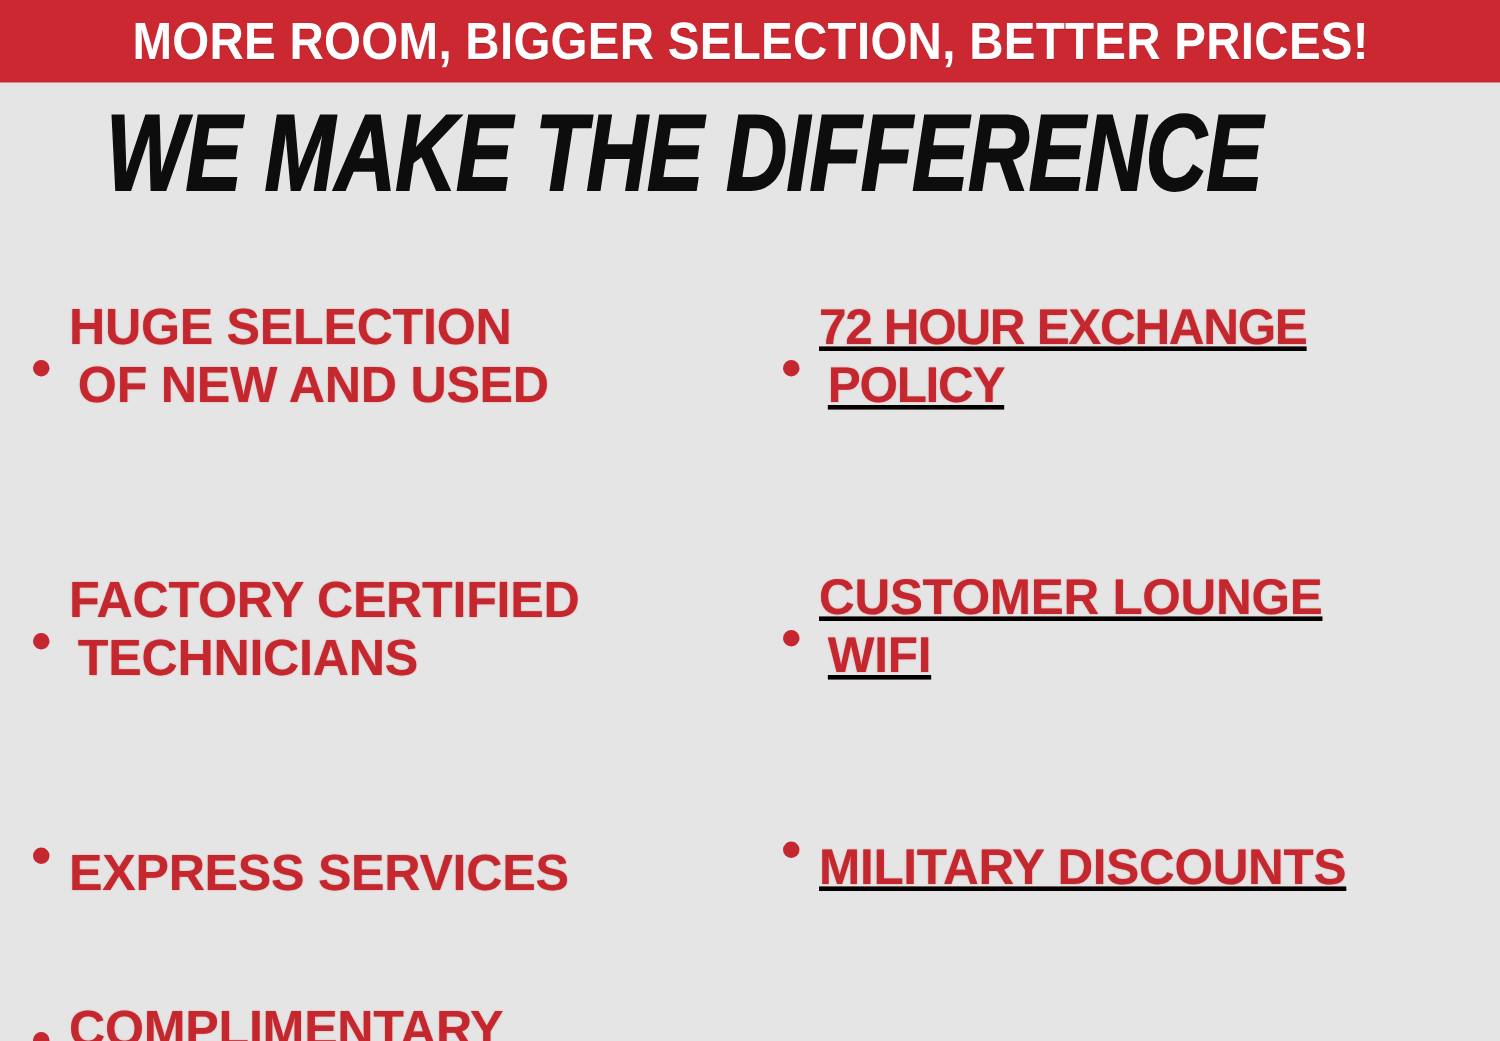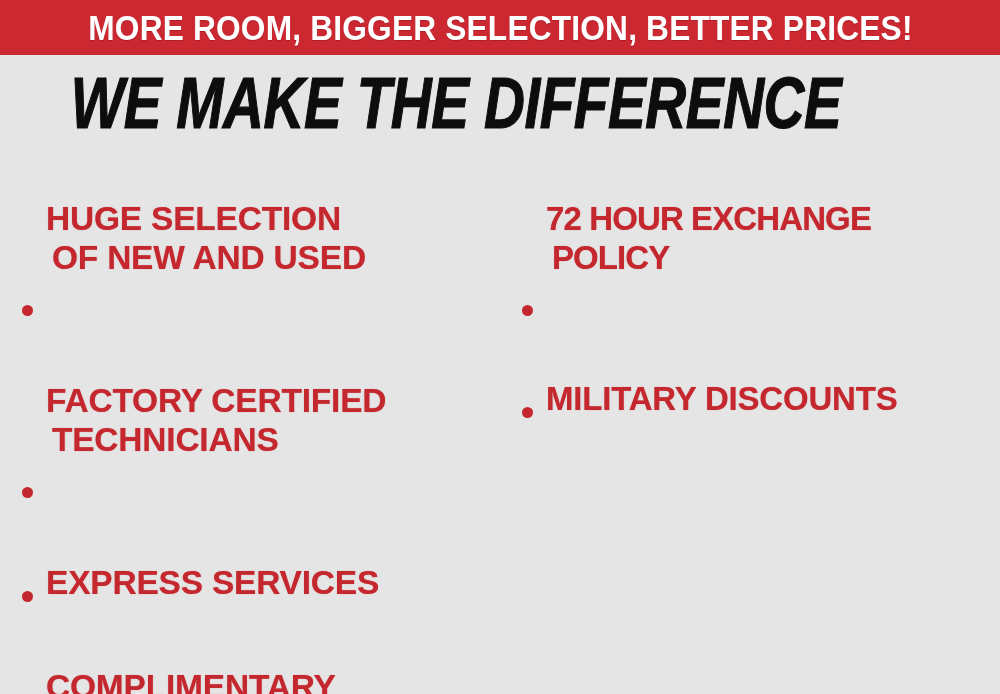--- a/index.html
+++ b/index.html
@@ -73,21 +73,21 @@
   
   .column {
     position: absolute;
     top: 160px;
   }
   #col-left  { left: 22px;  width: 470px; }
   #col-right { left: 522px; width: 478px; }
 
   .bullet-item {
     display: flex;
-    align-items: flex-end;
+    align-items: center;
     margin-bottom: 26px;
   }
   .bullet-dot {
     flex: 0 0 auto;
     width: 11px;
     height: 11px;
     border-radius: 50%;
     background: #c5272e;
     margin-top: 14px;
     margin-right: 13px;
@@ -101,21 +101,21 @@
     letter-spacing: -0.2px;
     white-space: pre-line;
     transform: scaleX(0.985);
     transform-origin: left center;
     text-shadow: 0 0 1px rgba(197,39,46,0.55);
   }
   
   .bullet-text .line2 { display: block; padding-left: 6px; }
 
   #col-right .bullet-text { font-size: 33.5px; }
-  #col-right .bullet-item { margin-bottom: 24px; }
+  #col-right .bullet-item { margin-bottom: 24px; text-decoration: underline; }
 
   
   .tight-gap { letter-spacing: -0.9px; }
 </style>
 </head>
 <body>
 
 <div id="page">
 
   <div id="banner">
@@ -165,20 +165,27 @@
 
     <div class="bullet-item">
       <span class="bullet-dot"></span>
       <span class="bullet-text tight-gap">
         <span>72 HOUR EXCHANGE</span>
         <span class="line2">POLICY</span>
       </span>
     </div>
 
 
+    <div class="bullet-item">
+      <span class="bullet-dot"></span>
+      <span class="bullet-text">
+        <span>CUSTOMER LOUNGE</span>
+        <span class="line2">WIFI</span>
+      </span>
+    </div>
 
     <div class="bullet-item">
       <span class="bullet-dot"></span>
       <span class="bullet-text">
         <span>MILITARY DISCOUNTS</span>
       </span>
     </div>
 
   </div>
 

